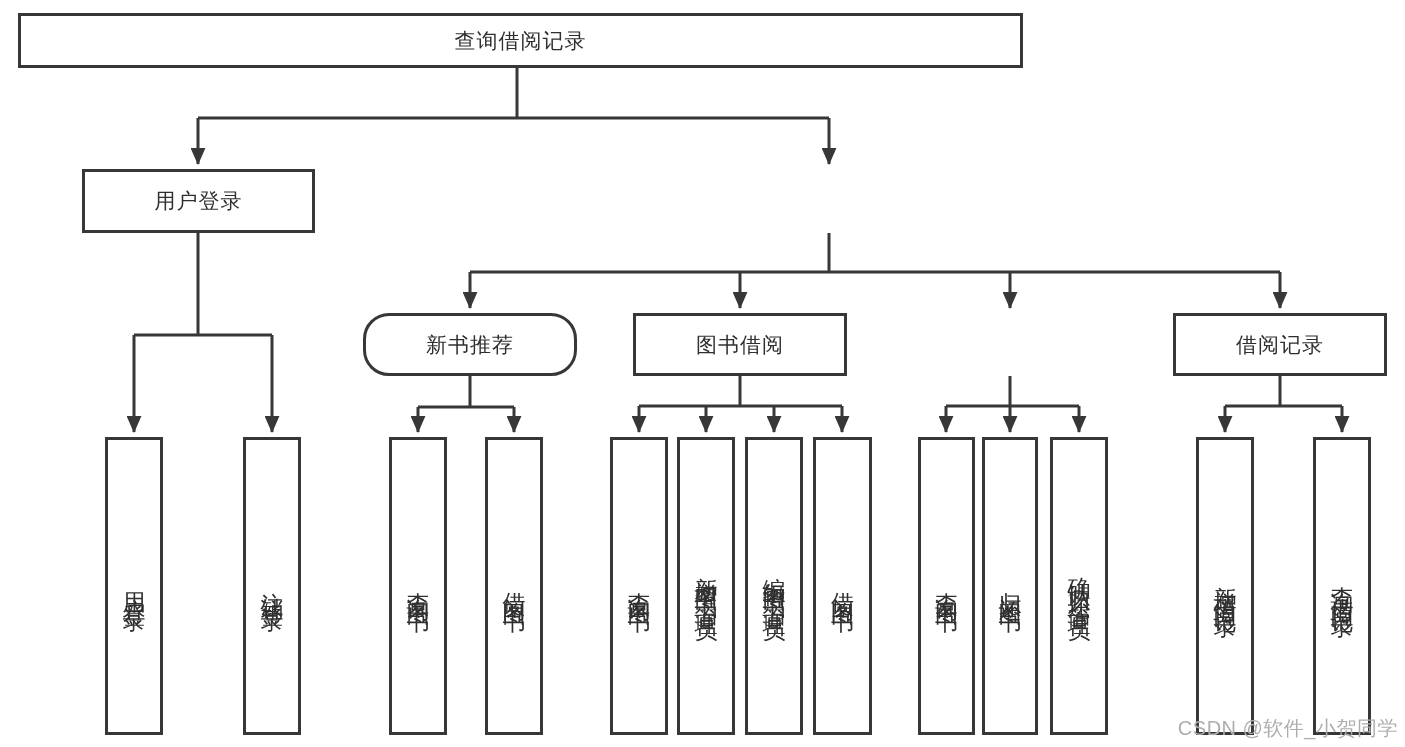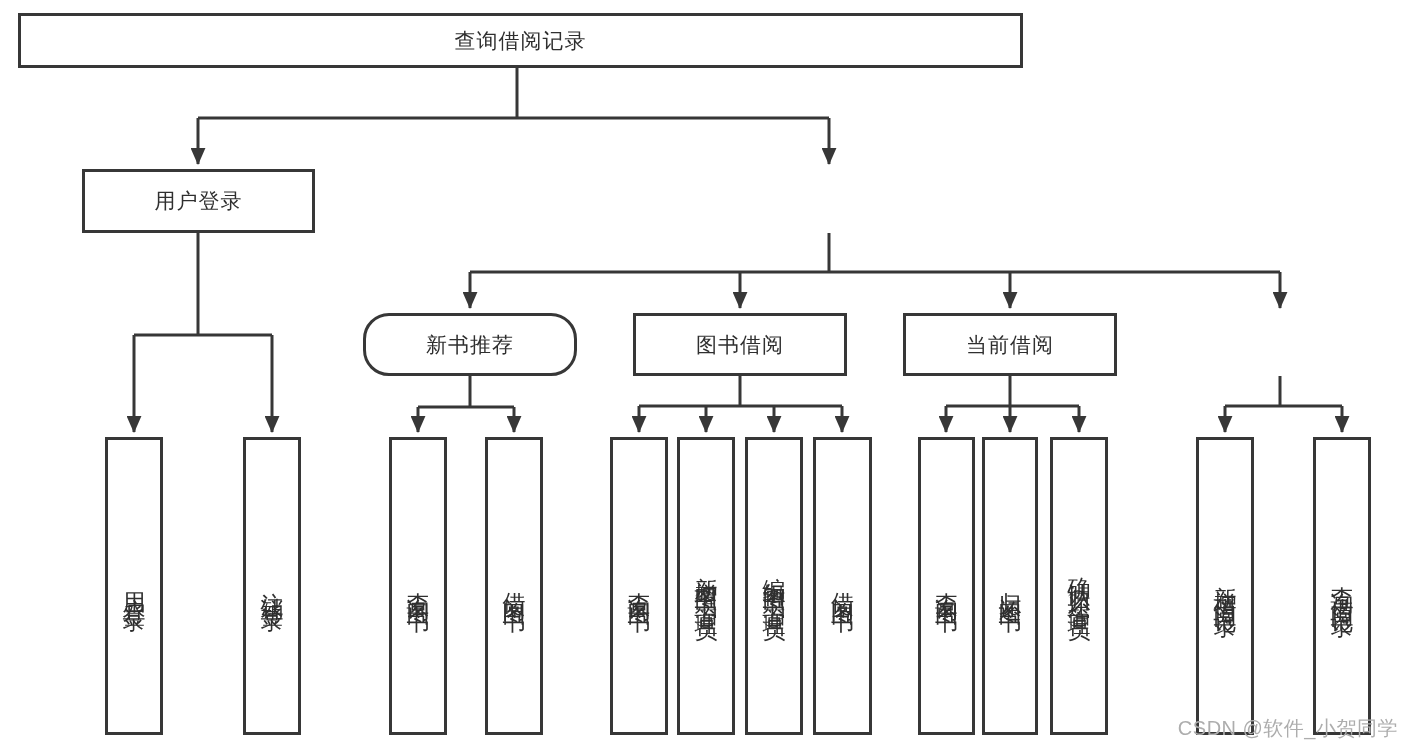--- a/index.html
+++ b/index.html
@@ -105,21 +105,21 @@
       <path d="M1342,406 V432" marker-end="url(#arrow)"></path>
     </g>
   </svg>
 
   <div class="box root hlabel">查询借阅记录</div>
 
   <div class="box lvl2 hlabel" style="left:82px; width:233px;">用户登录</div>
 
   <div class="box lvl3 hlabel" style="left:363px; width:214px;border-radius:26px;">新书推荐</div>
   <div class="box lvl3 hlabel" style="left:633px; width:214px;">图书借阅</div>
-  <div class="box lvl3 hlabel" style="left:903px; width:214px;">当前借阅</div>
+  <div class="box lvl3 hlabel" style="left:1173px; width:214px;">借阅记录</div>
 
   <div class="box leaf" style="left:105px; width:58px;">
     <span class="vtext">用户登录</span>
   </div>
   <div class="box leaf" style="left:243px; width:58px;">
     <span class="vtext">注销登录</span>
   </div>
 
   <div class="box leaf" style="left:389px; width:58px;">
     <span class="vtext">查询图书</span>

